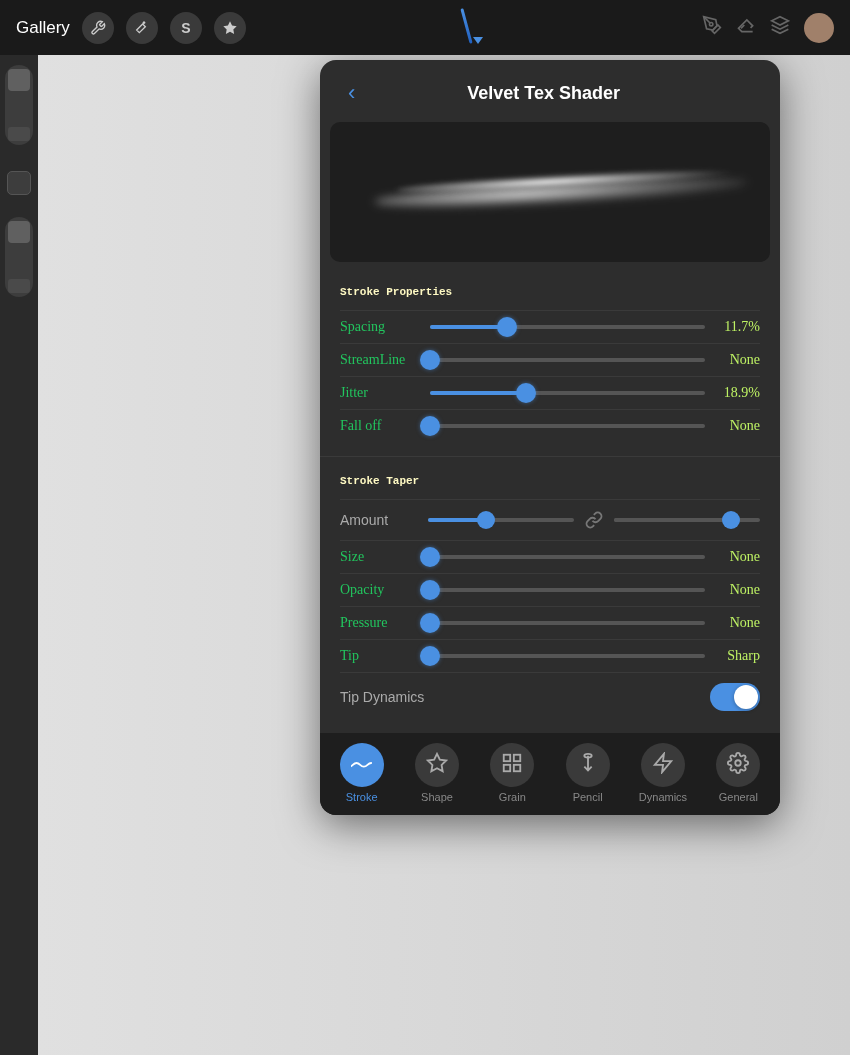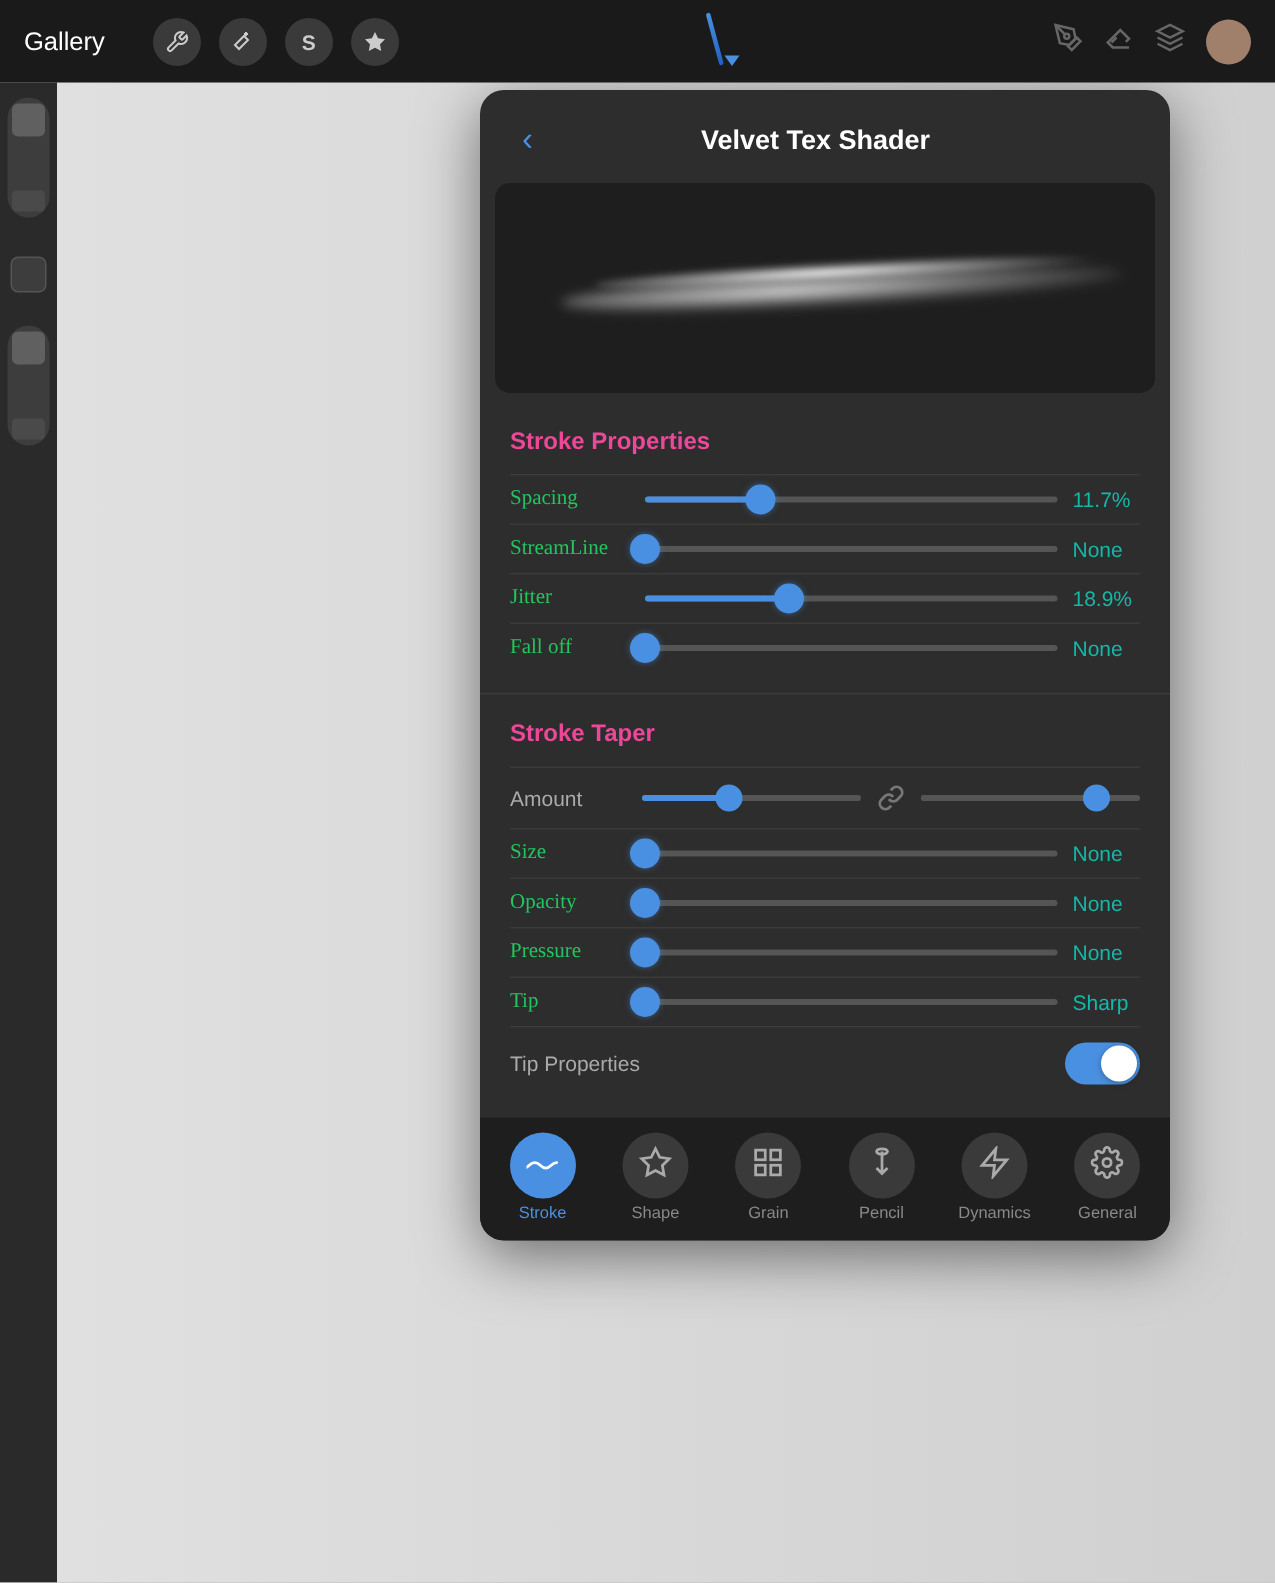--- a/index.html
+++ b/index.html
@@ -25,21 +25,21 @@
     }
     .top-bar-left {
       display: flex;
       align-items: center;
       gap: 12px;
     }
     .gallery-label {
       color: #ffffff;
       font-size: 17px;
       font-weight: 400;
-      margin-right: 20px;
+      margin-right: 0;
     }
     .top-icon {
       width: 32px;
       height: 32px;
       border-radius: 50%;
       background: #3a3a3a;
       display: flex;
       align-items: center;
       justify-content: center;
       color: #ccc;
@@ -208,24 +208,25 @@
       background: radial-gradient(ellipse at 45% 50%, rgba(255,255,255,1) 0%, rgba(220,220,220,0.6) 30%, transparent 70%);
       filter: blur(2px);
       border-radius: 50%;
     }
 
     
     .section {
       padding: 14px 20px 10px;
     }
     .section-title {
-      color: #ec4899;
-      font-size: 16px;
+      color: #fef9c3;
+      font-size: 11px;
       font-weight: 600;
       margin-bottom: 12px;
+      font-family: Liberation Mono, monospace;
     }
 
     
     .slider-row {
       display: flex;
       align-items: center;
       padding: 8px 0;
       gap: 10px;
       border-top: 1px solid #3a3a3a;
     }
@@ -254,25 +255,26 @@
       height: 20px;
       background: #4a90e2;
       border-radius: 50%;
       position: absolute;
       right: -10px;
       top: 50%;
       transform: translateY(-50%);
       box-shadow: 0 0 4px rgba(74,144,226,0.5);
     }
     .slider-value {
-      color: #14b8a6;
+      color: #bef264;
       font-size: 14px;
       width: 45px;
-      text-align: left;
+      text-align: right;
       flex-shrink: 0;
+      font-family: Liberation Serif, serif;
     }
 
     
     .taper-tabs {
       display: flex;
       margin: 0 0 14px;
       border-radius: 10px;
       overflow: hidden;
     }
     .taper-tab {
@@ -643,21 +645,21 @@
       <span class="slider-label">Tip</span>
       <div class="slider-track">
         <div class="slider-fill" style="width:0%">
           <div class="slider-thumb" style="right:auto;left:-10px;"></div>
         </div>
       </div>
       <span class="slider-value">Sharp</span>
     </div>
 
     <div class="toggle-row">
-      <span class="toggle-label">Tip Properties</span>
+      <span class="toggle-label">Tip Dynamics</span>
       <div class="toggle-switch">
         <div class="toggle-knob"></div>
       </div>
     </div>
   </div>
 
   <div class="bottom-tabs">
 
     <div class="tab-item">
       <div class="tab-icon-bg active">

